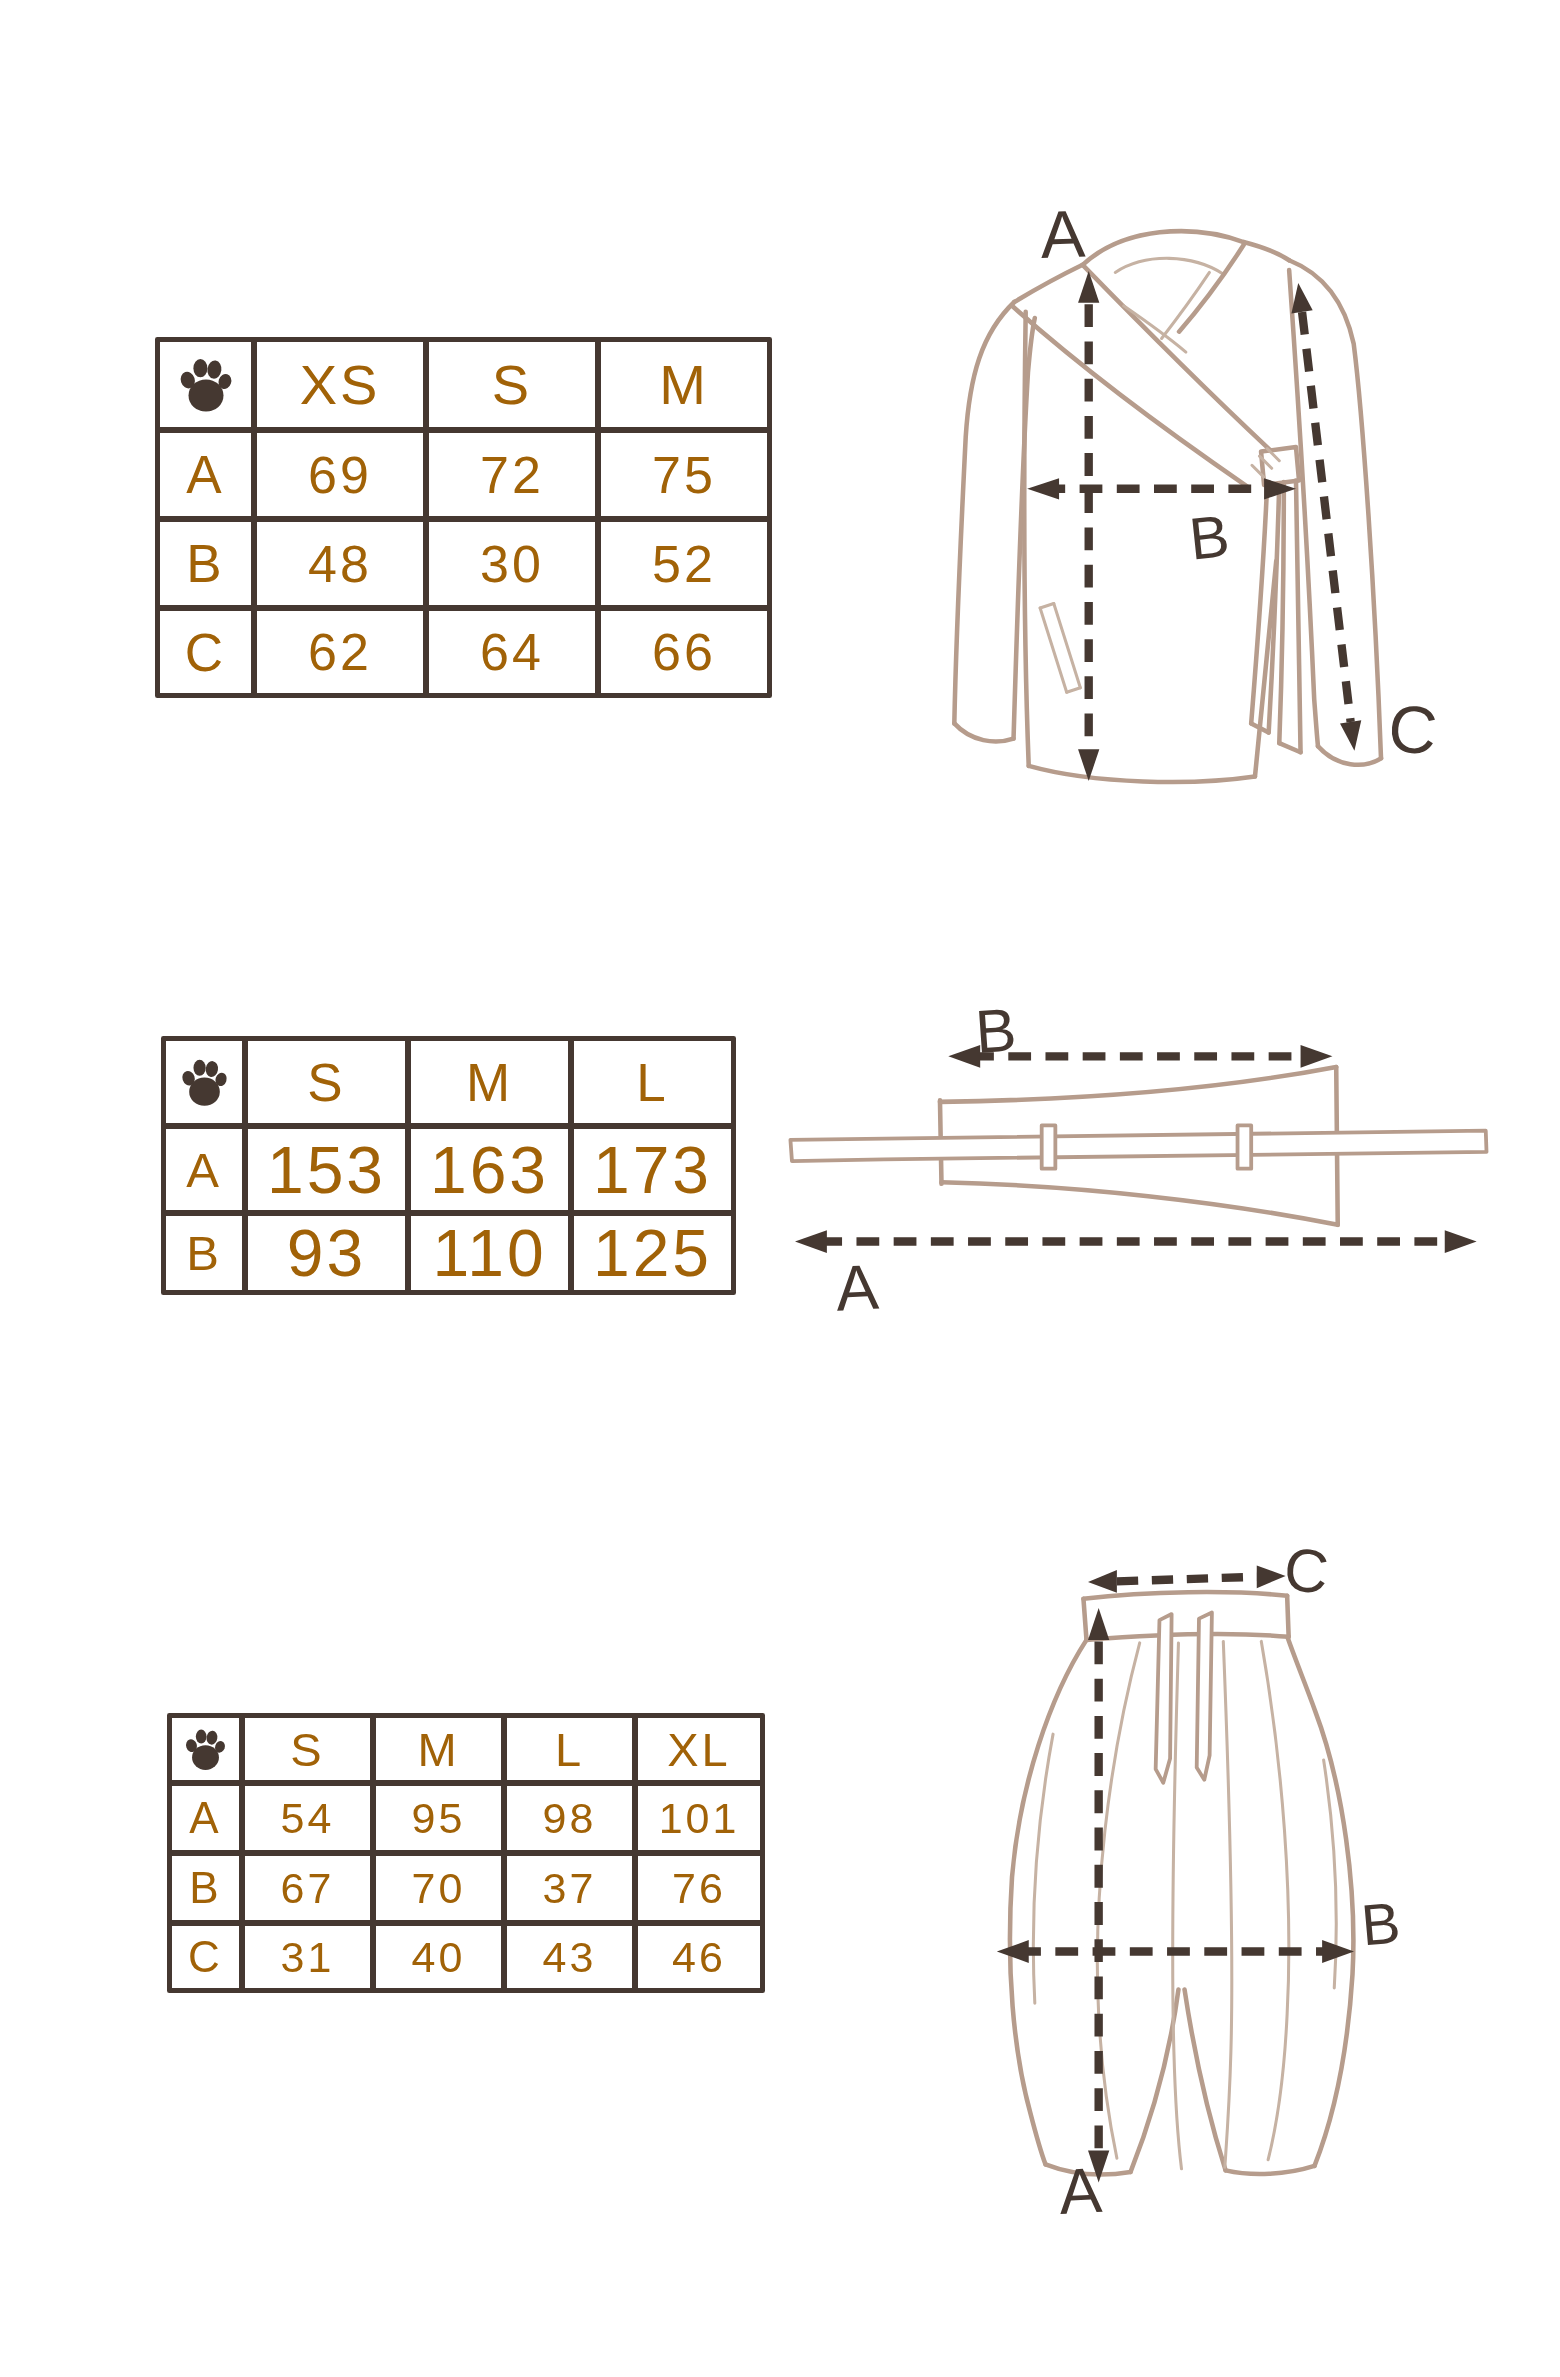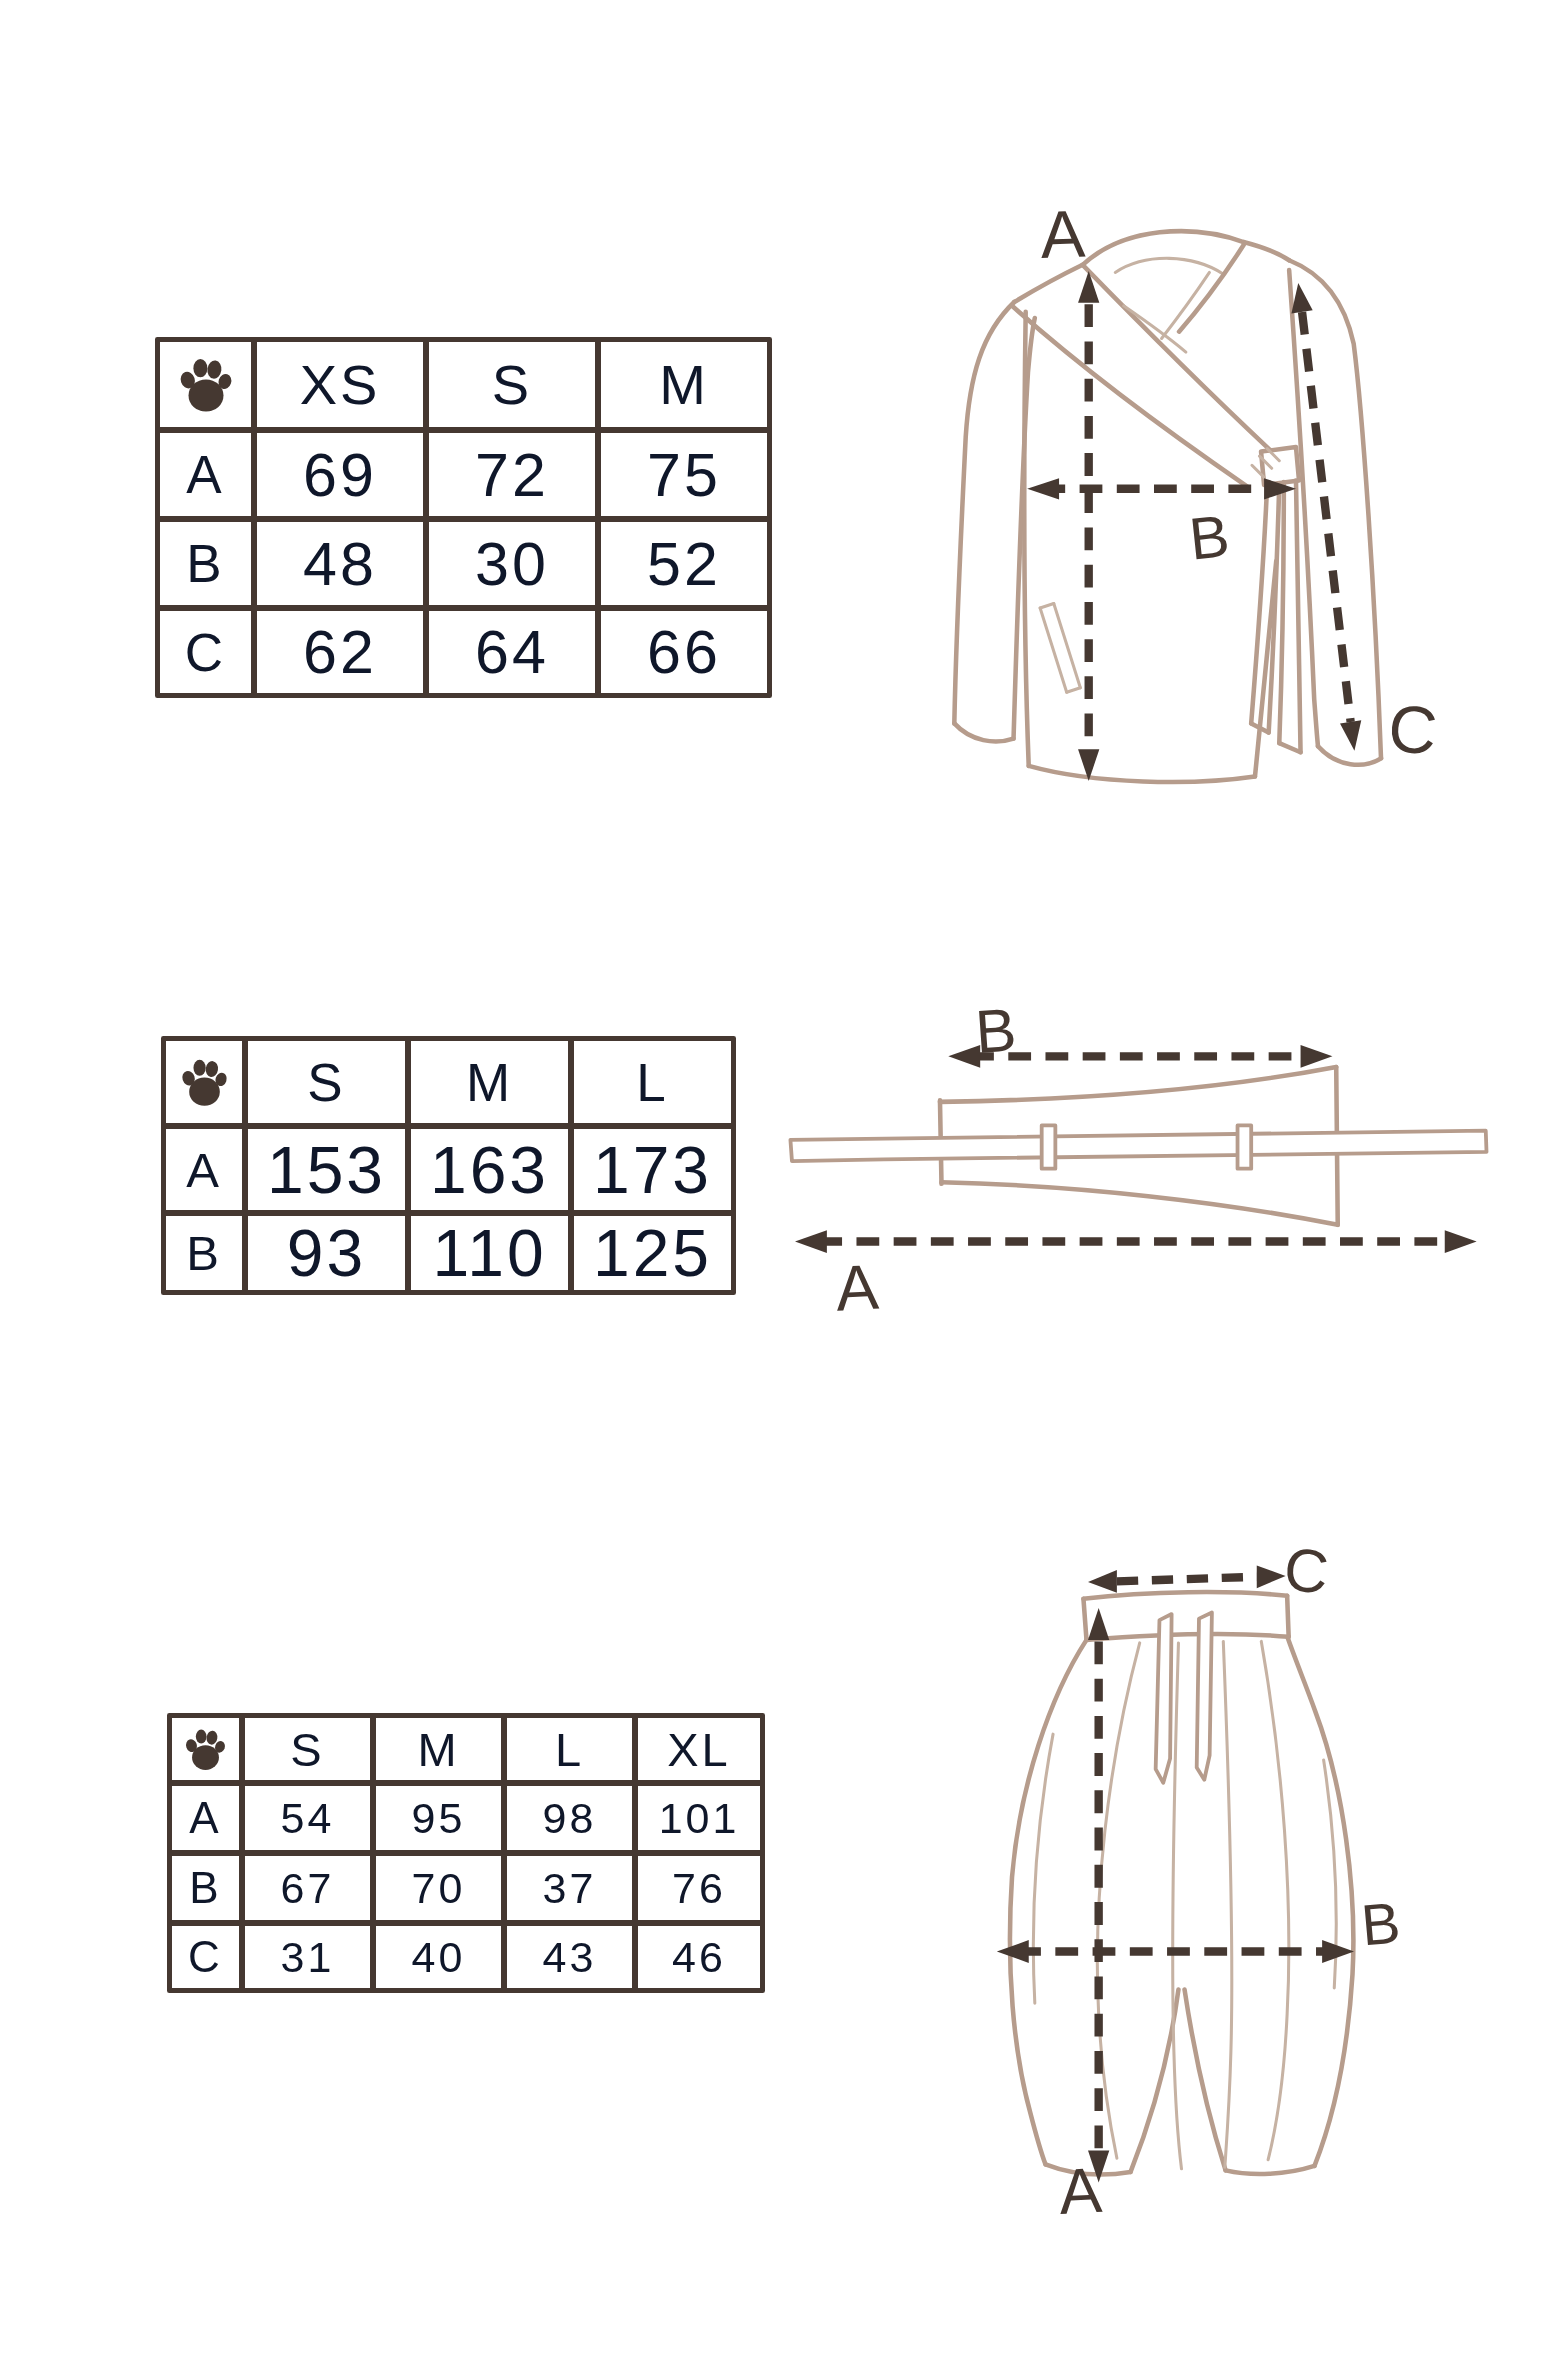--- a/index.html
+++ b/index.html
@@ -19,27 +19,27 @@
     gap:6px;
     border:5.3px solid #453831;
     background:#453831;
     border-radius:2.3px;
   }
   .cell{
     background:#ffffff;
     display:flex;
     align-items:center;
     justify-content:center;
-    color:#0f172a;
+    color:#a16207;
     letter-spacing:3px;
   }
   #table-jacket{left:155px;top:337px;grid-template-columns:91px 166px 166px 166px;grid-template-rows:85px 83px 83px 82px;}
   #table-jacket .head{font-size:56px;}
   #table-jacket .rowlab{font-size:53px;}
-  #table-jacket .num{font-size:61px;}
+  #table-jacket .num{font-size:52px;}
   #table-belt{left:161px;top:1036px;grid-template-columns:76px 157px 157px 157px;grid-template-rows:82px 81px 74px;}
   #table-belt .head{font-size:53px;}
   #table-belt .rowlab{font-size:49px;}
   #table-belt .num{font-size:66px;}
   #table-pants{left:167px;top:1713px;grid-template-columns:67px 125px 125px 125px 122px;grid-template-rows:62px 64px 64px 62px;}
   #table-pants .head{font-size:47px;}
   #table-pants .rowlab{font-size:44px;}
   #table-pants .num{font-size:43px;}
   .paw{display:block;}
   

